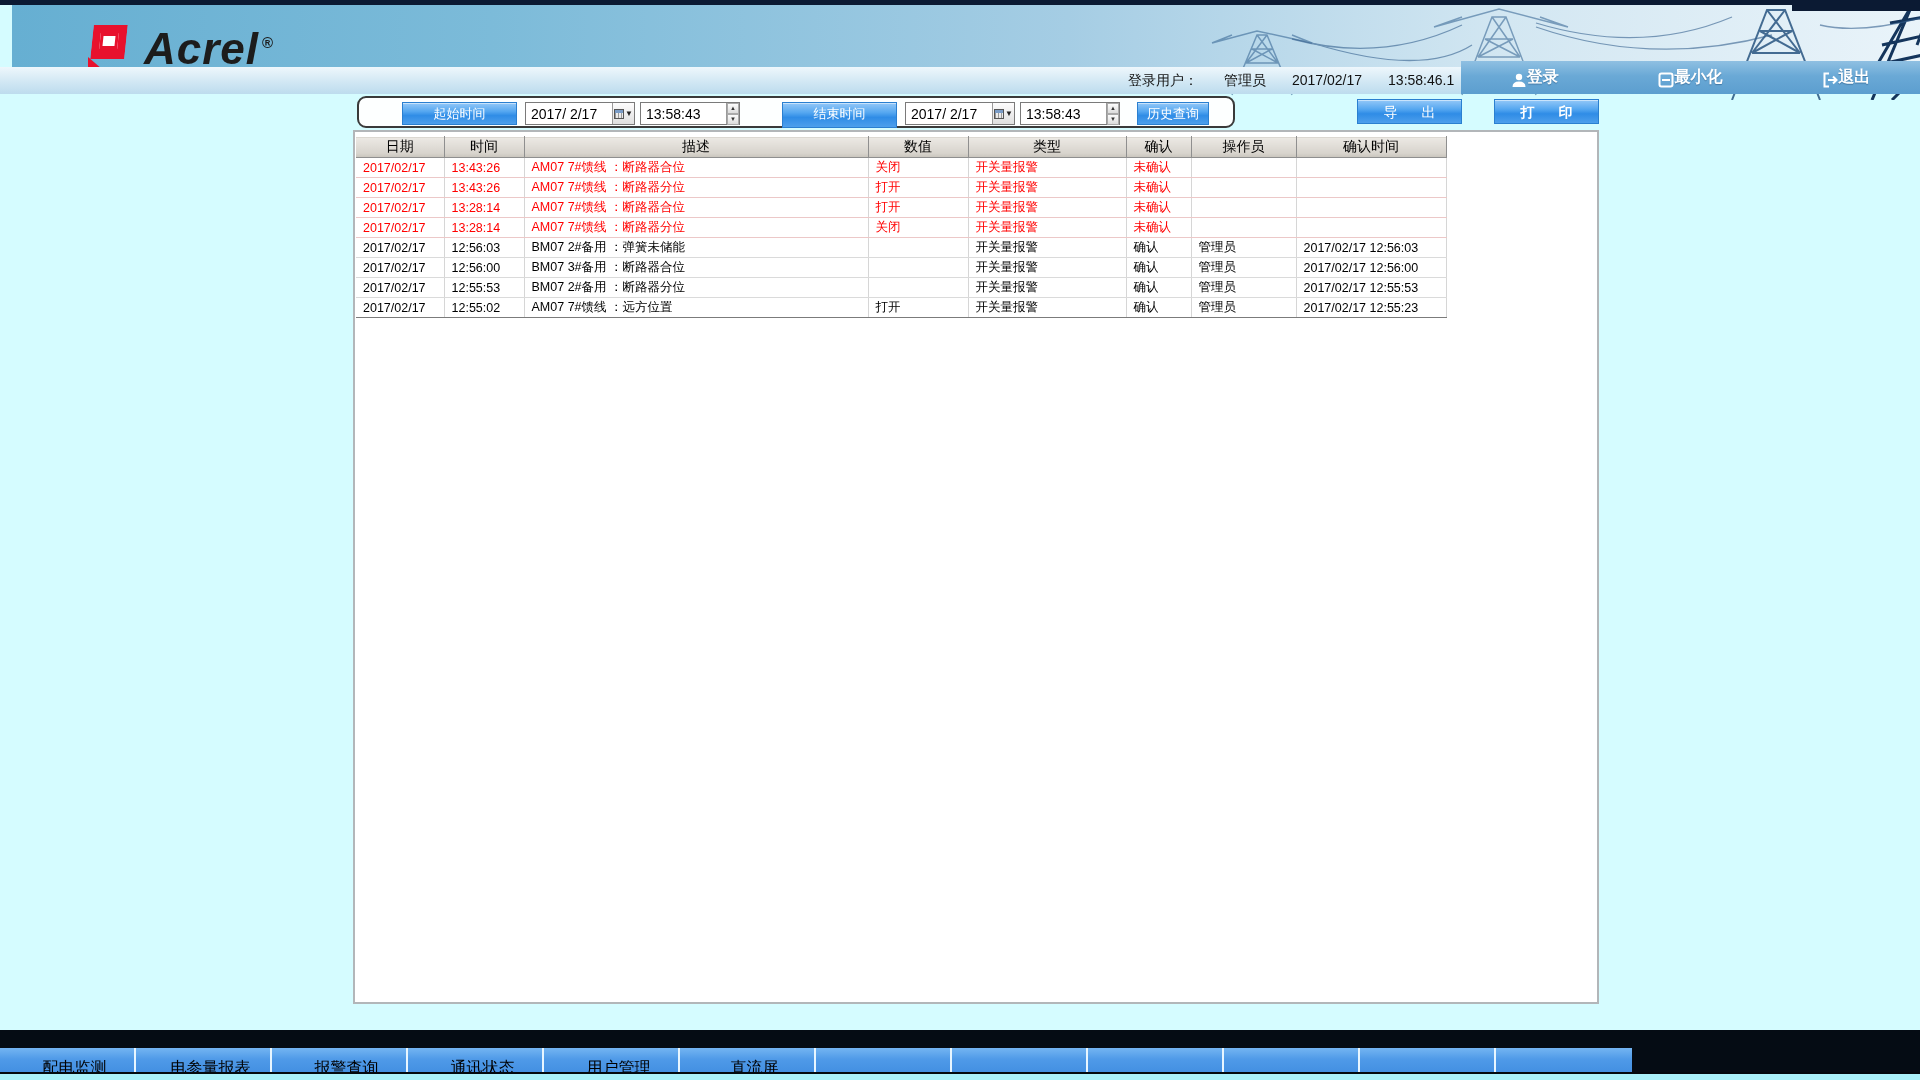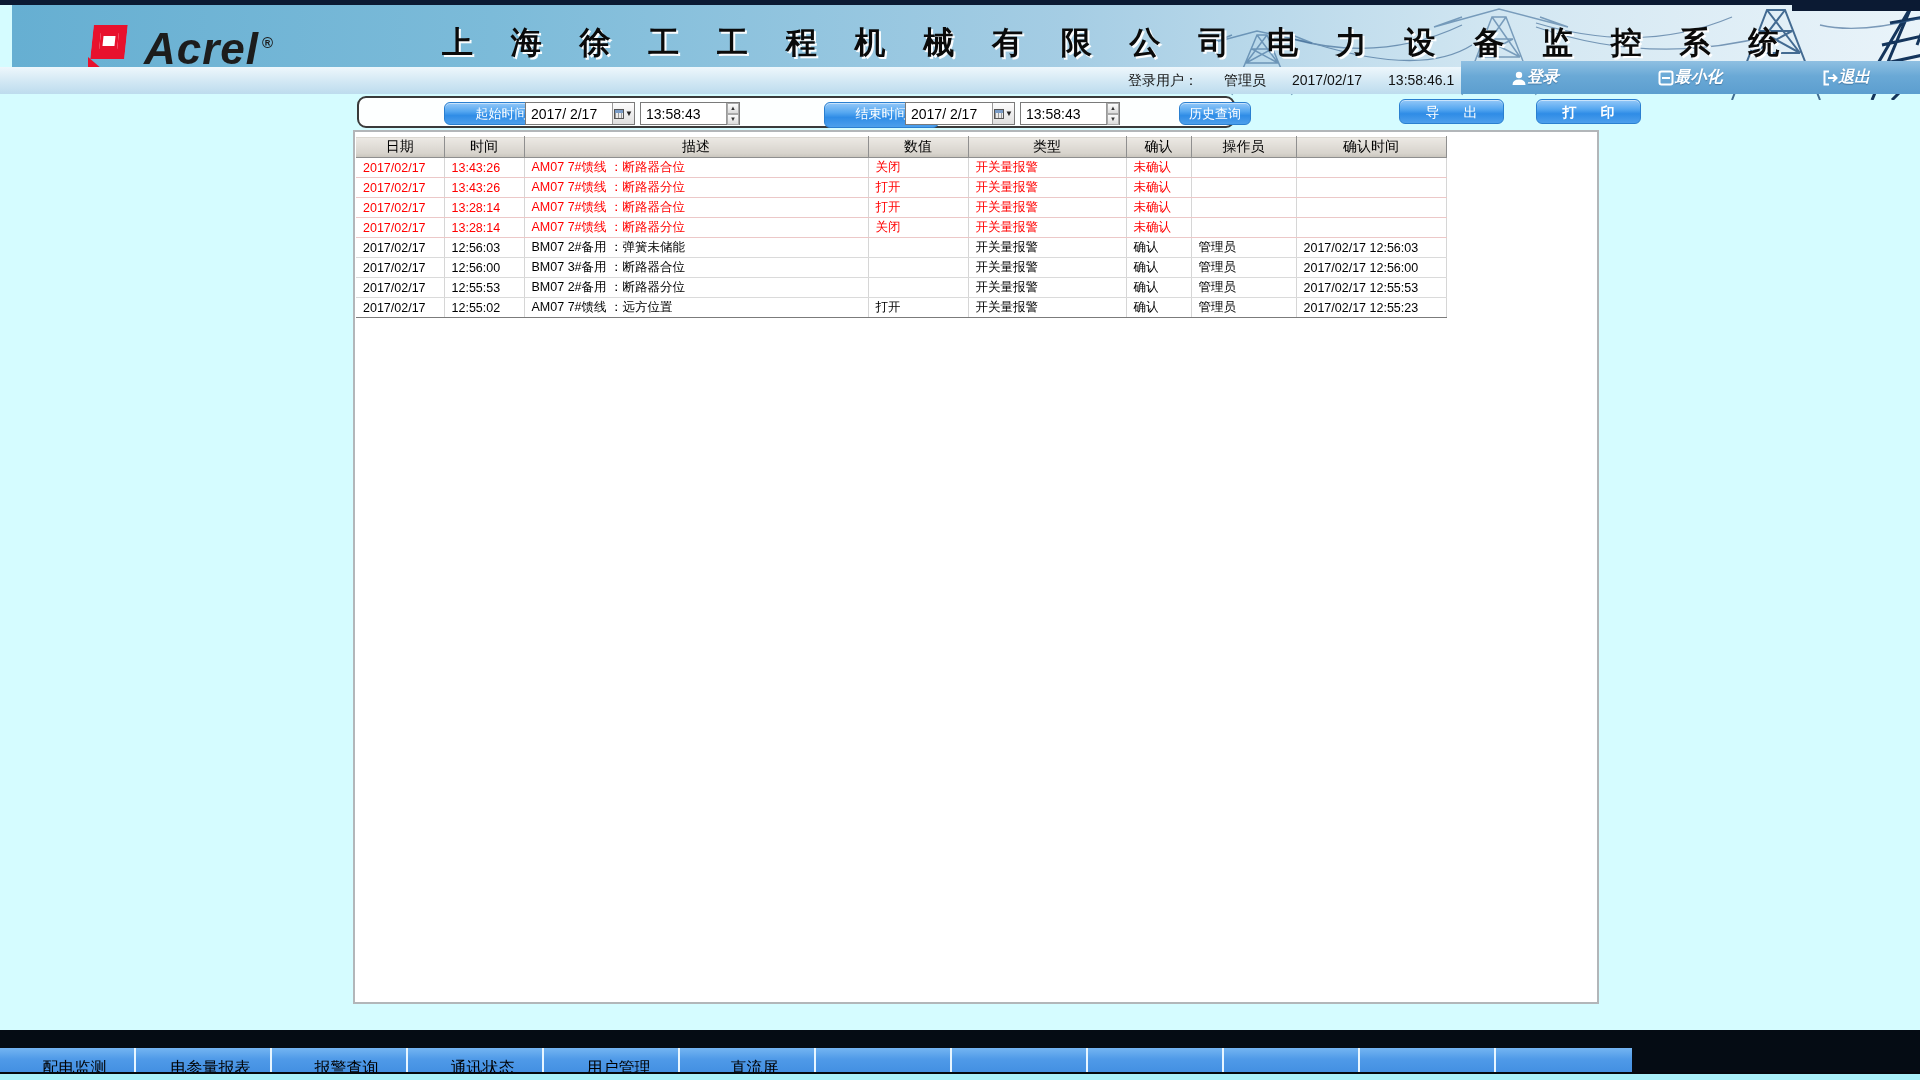--- a/index.html
+++ b/index.html
@@ -24,30 +24,30 @@
                 font-family:"Liberation Serif", serif; font-size:31px; font-weight:bold; color:#0a0a0a;
                 letter-spacing:15px; white-space:nowrap; text-shadow:2px 2px 0 rgba(255,255,255,.95); z-index:3; }
 
   
   .userbar { position:absolute; left:0; top:67px; width:1760px; height:27px;
              background:linear-gradient(180deg,#eef7fc 0%,#cfe6f3 60%,#bddcee 100%); z-index:2; }
   .user-info { position:absolute; left:1128px; top:5px; display:flex; gap:26px; font-size:14px; color:#111; white-space:nowrap; }
   .session { position:absolute; left:1461px; top:-6px; width:459px; height:33px;
              background:linear-gradient(180deg,#8fc0e2 0%,#6aa9d6 45%,#5c9ecf 100%);
              display:flex; align-items:center; justify-content:space-around; z-index:3; }
-  .sess-btn { display:flex; align-items:center; color:#fff; font-size:16px; font-weight:bold; cursor:pointer;
-              text-shadow:0 1px 1px rgba(0,40,80,.35);font-style:italic; }
+  .sess-btn { display:flex; align-items:flex-end; color:#fff; font-size:16px; font-weight:bold; cursor:pointer;
+              text-shadow:0 1px 1px rgba(0,40,80,.35); }
   .sess-btn svg { display:block; }
 
   
   .query-box { position:absolute; left:357px; top:96px; width:878px; height:32px; background:#fdffff;
                border:2px solid #3a3a3a; border-radius:9px; z-index:2; display:flex; align-items:center; }
   .blue-btn { background:linear-gradient(180deg,#94c8f8 0%,#55a7f0 40%,#2f8ce6 60%,#4d9fec 100%);
-              border:1px solid #2a7fd0; border-radius:6px; color:#fff; text-align:center; cursor:pointer;
-              font-size:13px; box-shadow:inset 0 1px 0 rgba(255,255,255,.5); white-space:nowrap;margin-left:42px; }
+              border:1px solid #2a7fd0; border-radius:0; color:#fff; text-align:center; cursor:pointer;
+              font-size:13px; box-shadow:inset 0 1px 0 rgba(255,255,255,.5); white-space:nowrap; }
   .qb-start { position:absolute; left:43px; top:4px; width:115px; height:23px; line-height:22px; }
   .qb-end   { position:absolute; left:423px; top:4px; width:115px; height:26px; line-height:22px; }
   .qb-hist  { position:absolute; left:778px; top:4px; width:72px; height:23px; line-height:22px; }
   .field { position:absolute; top:4px; height:23px; background:#fff; border:1px solid #7a7a7a; display:flex; align-items:center; font-size:14px; color:#000; }
   .f-date1 { left:166px; width:110px; } .f-time1 { left:281px; width:100px; }
   .f-date2 { left:546px; width:110px; } .f-time2 { left:661px; width:100px; }
   .field .val { flex:1; padding-left:5px; white-space:nowrap; }
   .cal-btn { width:22px; height:21px; border-left:1px solid #9a9a9a; background:linear-gradient(180deg,#fdfdfd,#dfdfdf);
              display:flex; align-items:center; justify-content:center; gap:1px; cursor:pointer; }
   .cal-ico { width:10px; height:10px; border:1px solid #555; background:
@@ -112,21 +112,20 @@
   </svg>
 
   <div class="logo">
     <div class="logo-mark">
       <div class="sq1"></div>
         <div class="sq2"></div>
         <div class="tri"></div>
     </div>
     <div class="logo-text"><span>Acrel</span><span class="logo-reg">®</span></div>
   </div>
-  <div class="main-title">上 海 徐 工 工 程 机 械 有 限 公 司 电 力 设 备 监 控 系 统</div>
 </div>
 
 <div class="userbar">
   <div class="user-info">
     <span>登录用户：</span>
     <span>管理员</span>
     <span>2017/02/17</span>
     <span>13:58:46.1</span>
   </div>
   <div class="session">

